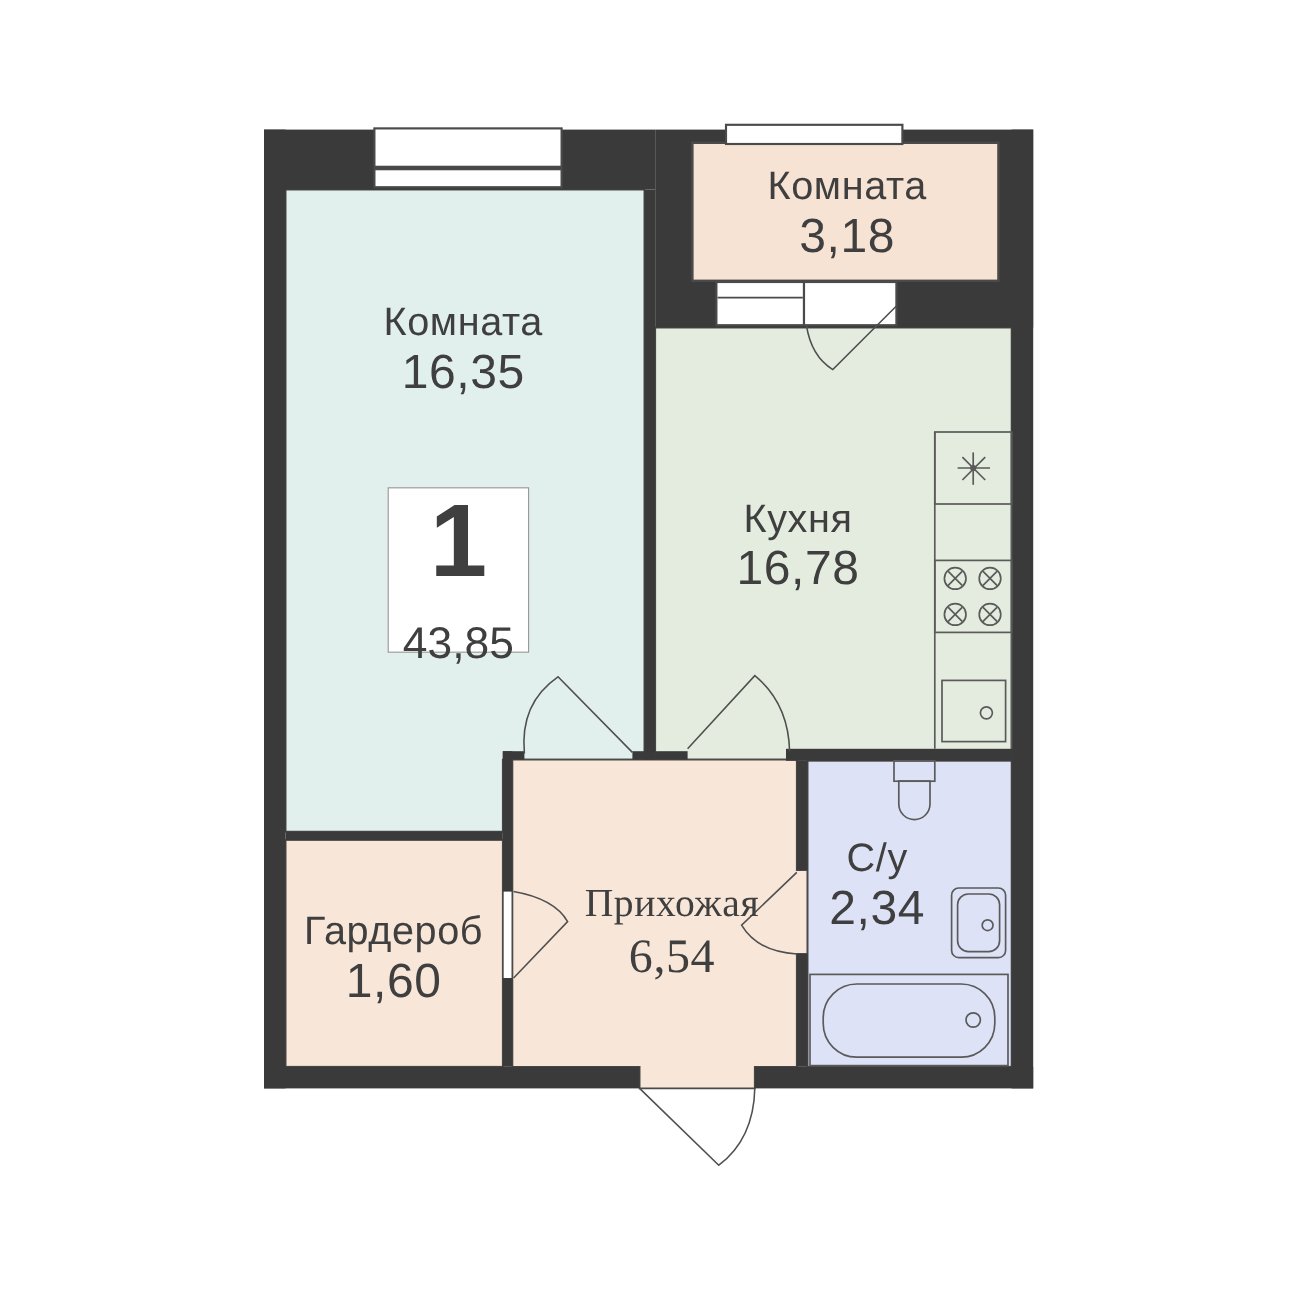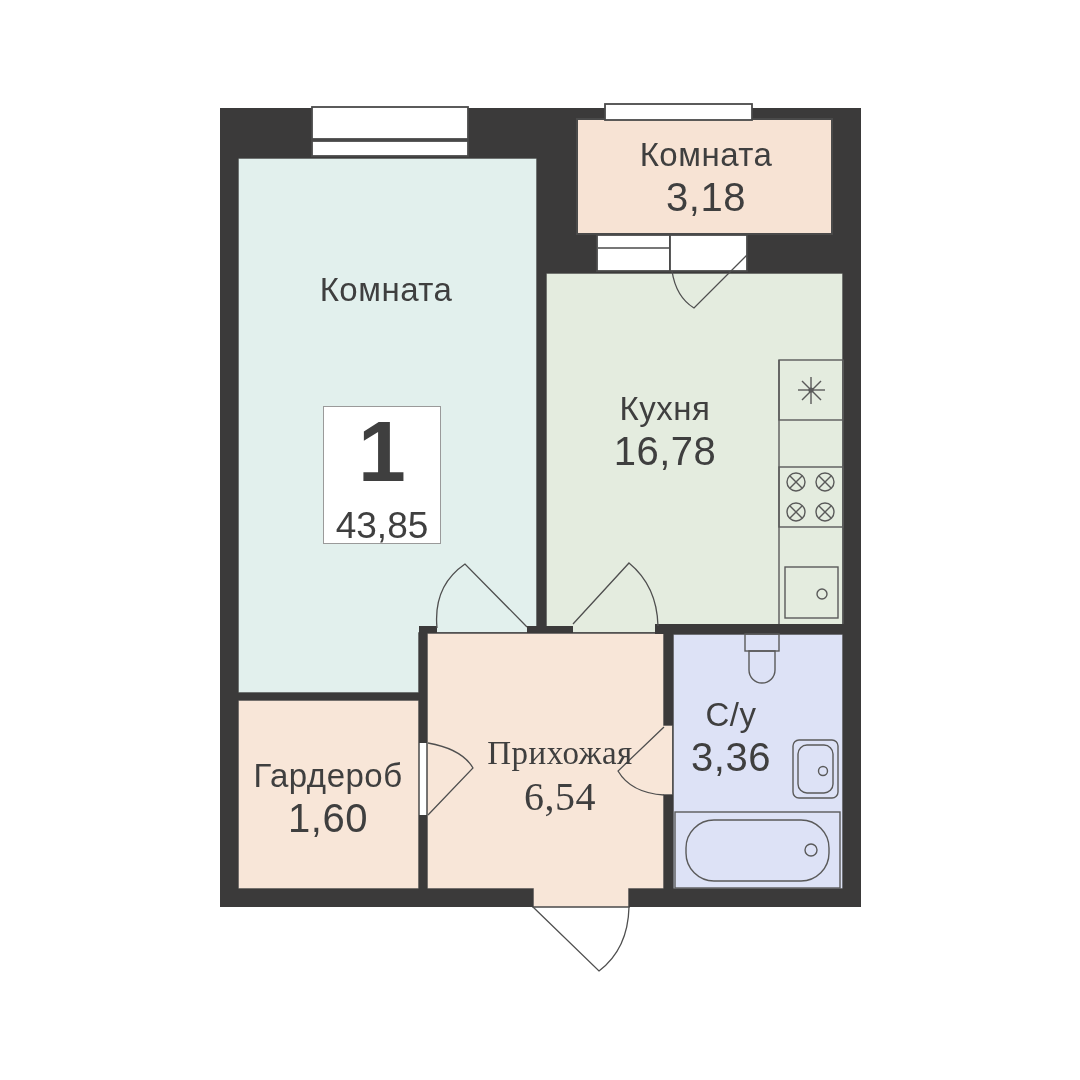--- a/index.html
+++ b/index.html
@@ -32,37 +32,37 @@
     text-align:center;
     color:var(--text,#3f3f3f);
     line-height:43px;
     white-space:nowrap;
     letter-spacing:0.5px;
   }
   .room-name{font-size:33px;}
   .room-area{font-size:40px;}
   #label-living{left:386px;top:289px;}
   #label-loggia{left:706px;top:176px;}
-  #label-kitchen{left:665px;top:430px;}
+  #label-kitchen{left:665px;top:453px;}
   #label-wardrobe{left:328px;top:797px;}
   #label-hallway{left:560px;top:775px;font-family:Liberation Serif, serif;}
   #label-bathroom{left:731px;top:736px;}
 
   .unit-box{
     position:absolute;
     left:323px;top:406px;width:118px;height:138px;
     background:#ffffff;
     border:1.5px solid #9a9a9a;
     display:flex;flex-direction:column;align-items:center;
     color:var(--text,#3f3f3f);
     box-sizing:border-box;
   }
   .unit-number{font-size:86px;font-weight:700;line-height:84px;margin-top:2px;}
   .unit-divider{width:93px;height:2.5px;background:#3f3f3f;margin-top:4px;}
-  .unit-area{font-size:37px;margin-top:8px;}
+  .unit-area{font-size:37px;margin-top:18px;}
 </style>
 </head>
 <body>
 
 <div class="page">
 
   <svg class="plan-svg" viewBox="0 0 1080 1080">
 
     <g>
       <path class="floor floor-living" d="M238,158 H537 V633 H419 V693 H238 Z"></path>
@@ -156,40 +156,41 @@
       <path class="door" d="M573,624 L629,563 Q657,586 658,626"></path>
       <path class="door" d="M672,271 Q676,297 694,308 L747,255"></path>
       <path class="door" d="M428,743 Q462,749 473,768 L428,815"></path>
       <path class="door" d="M664,727 L618,771 Q631,793 664,795"></path>
       <path class="door" d="M533,907 L599,971 Q628,949 629,907"></path>
     </g>
   </svg>
 
   <div class="room-label" id="label-living">
     <div class="room-name">Комната</div>
+    <div class="room-area">16,35</div>
   </div>
   <div class="room-label" id="label-loggia">
     <div class="room-name">Комната</div>
     <div class="room-area">3,18</div>
   </div>
   <div class="room-label" id="label-kitchen">
     <div class="room-name">Кухня</div>
     <div class="room-area">16,78</div>
   </div>
   <div class="room-label" id="label-wardrobe">
     <div class="room-name">Гардероб</div>
     <div class="room-area">1,60</div>
   </div>
   <div class="room-label" id="label-hallway">
     <div class="room-name">Прихожая</div>
     <div class="room-area">6,54</div>
   </div>
   <div class="room-label" id="label-bathroom">
     <div class="room-name">С/у</div>
-    <div class="room-area">3,36</div>
+    <div class="room-area">2,34</div>
   </div>
 
   <div class="unit-box">
     <div class="unit-number">1</div>
     <div class="unit-divider"></div>
     <div class="unit-area">43,85</div>
   </div>
 
 </div>
 

